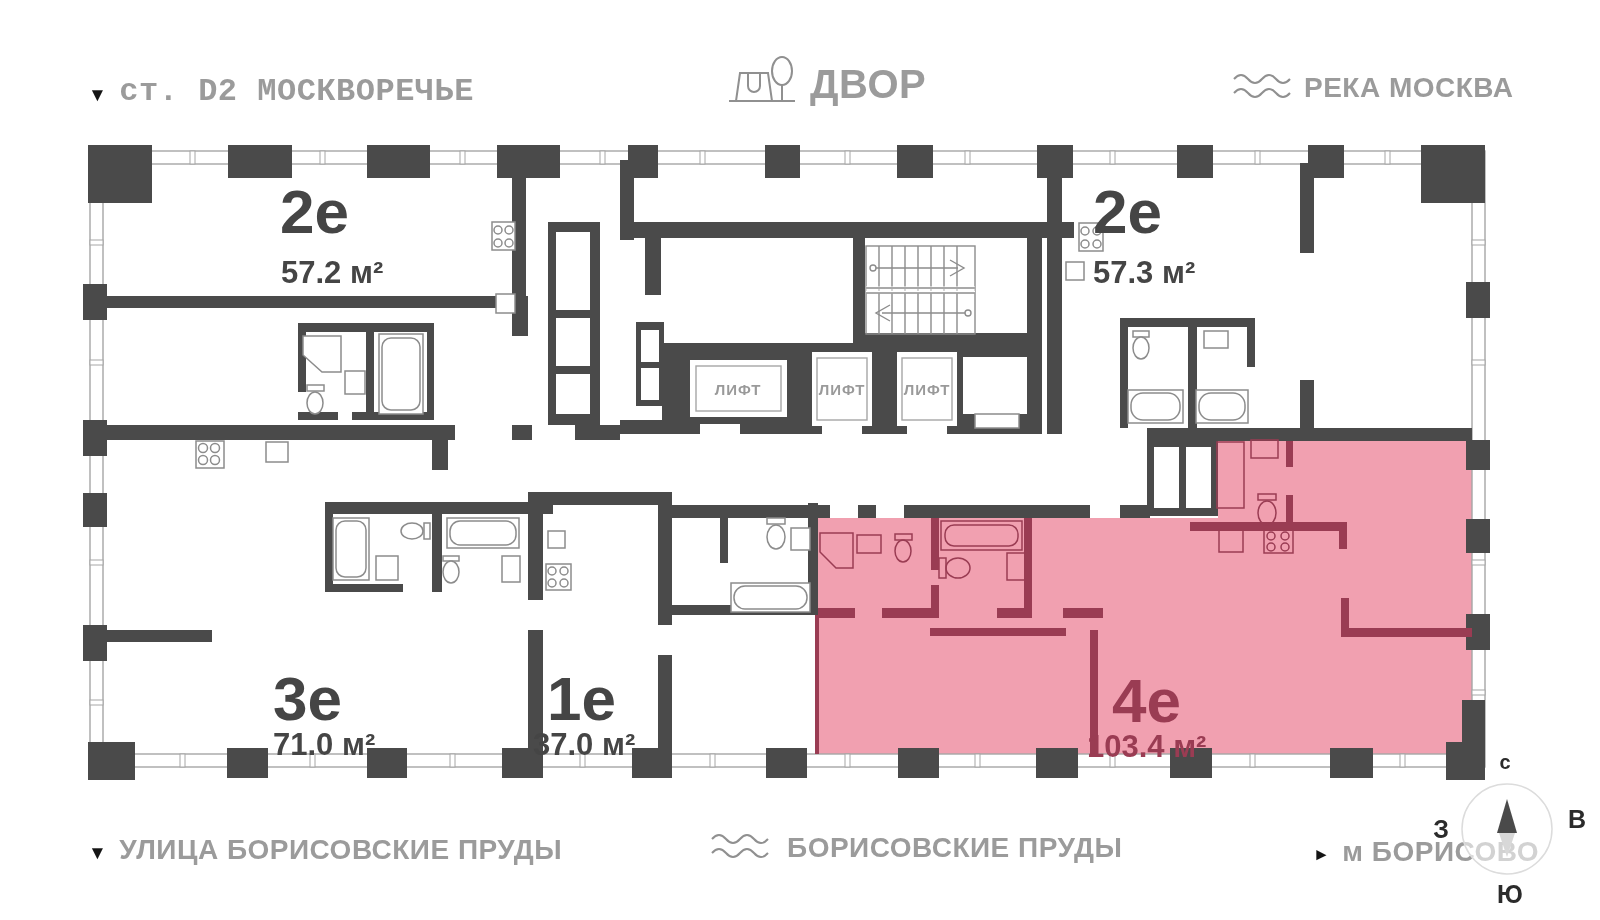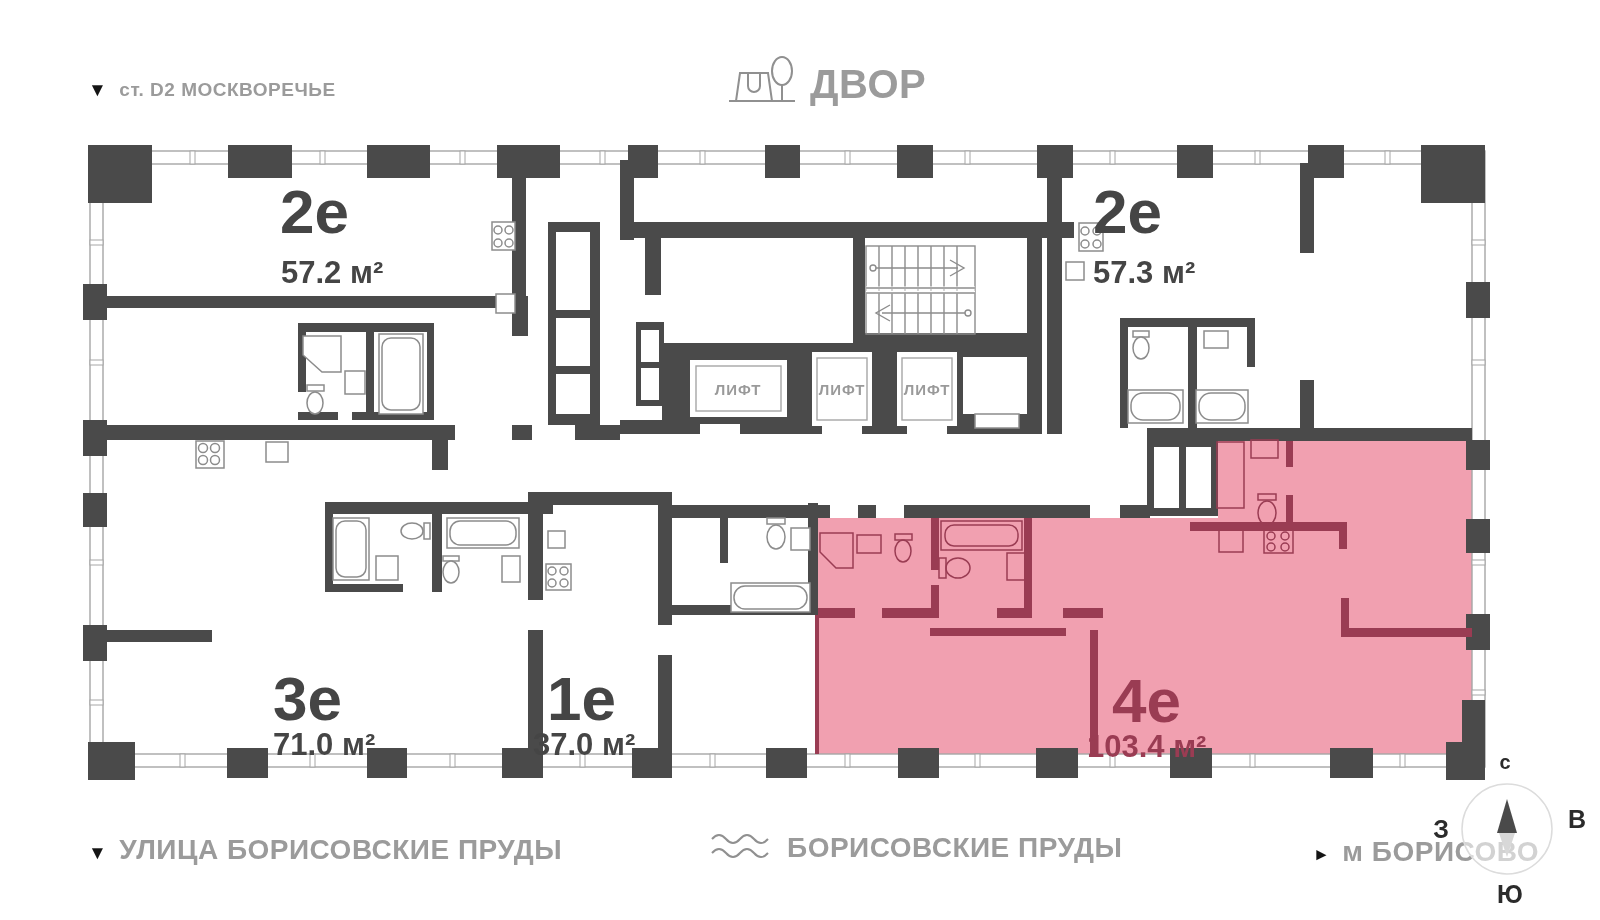--- a/index.html
+++ b/index.html
@@ -22,36 +22,45 @@
   .fixr{stroke:#9A3C53;stroke-width:1.5;fill:none;}
   .whitebox{fill:#fff;}
 </style>
 </head>
 <body>
 
 <div class="stage">
 
   <div class="lm" style="left:88px;top:76px;">
     <span class="marker">▼</span>
-    <span class="txt" style="font-size:19px;">ст. D2 МОСКВОРЕЧЬЕ</span>
+    <span class="txt" style="font-size:32px;font-family:Liberation Mono, monospace;">ст. D2 МОСКВОРЕЧЬЕ</span>
   </div>
 
   <div class="lm" style="left:726px;top:54px;">
     <svg width="72" height="50" viewBox="0 0 72 50">
       <g stroke="#909090" stroke-width="2" fill="none">
         <path d="M3 47 L69 47"></path>
         <path d="M10 47 L14 19 L42 19 L46 47"></path>
         <path d="M22 19 L22 32 A6 6 0 0 0 34 32 L34 19"></path>
         <ellipse cx="56" cy="17" rx="10" ry="14"></ellipse>
         <path d="M56 31 L56 47"></path>
       </g>
     </svg>
     <span class="txt" style="font-size:40px;">ДВОР</span>
   </div>
 
+  <div class="lm" style="left:1232px;top:70px;">
+    <svg width="60" height="32" viewBox="0 0 60 32">
+      <g stroke="#909090" stroke-width="2" fill="none">
+        <path d="M2 9 q7 -8 14 0 t14 0 t14 0 t14 0"></path>
+        <path d="M2 23 q7 -8 14 0 t14 0 t14 0 t14 0"></path>
+      </g>
+    </svg>
+    <span class="txt">РЕКА МОСКВА</span>
+  </div>
 
   <div class="lm" style="left:88px;top:836px;">
     <span class="marker">▼</span>
     <span class="txt">УЛИЦА БОРИСОВСКИЕ ПРУДЫ</span>
   </div>
 
   <div class="lm" style="left:710px;top:830px;gap:17px;">
     <svg width="60" height="32" viewBox="0 0 60 32">
       <g stroke="#909090" stroke-width="2" fill="none">
         <path d="M2 9 q7 -8 14 0 t14 0 t14 0 t14 0"></path>

